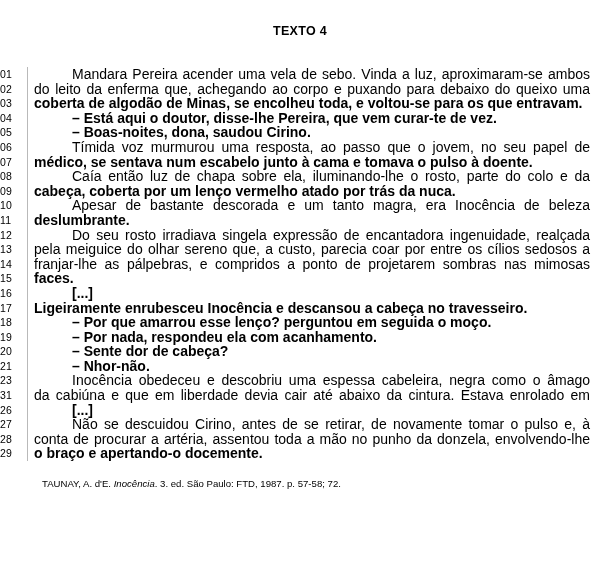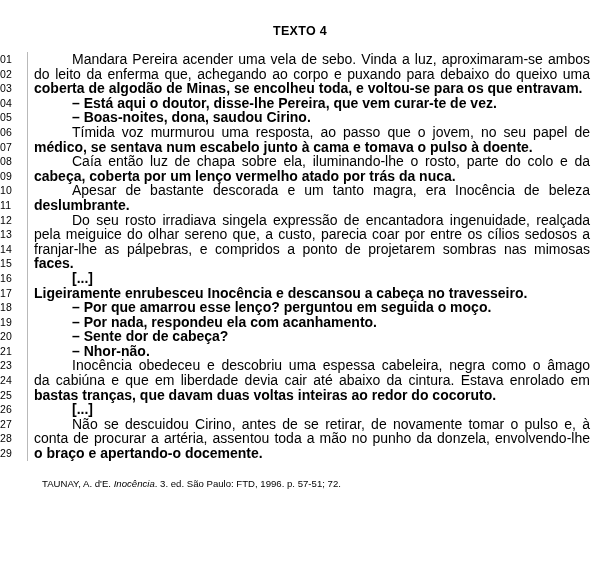--- a/index.html
+++ b/index.html
@@ -24,21 +24,21 @@
   .doc-title {
     text-align: center;
     font-size: 12.5px;
     font-weight: bold;
     letter-spacing: 0.3px;
     margin: 24px 0 0 0;
     padding: 0;
   }
   .text-block {
     position: relative;
-    margin-top: 14px;
+    margin-top: 29px;
     padding-left: 34px;
     padding-right: 10px;
   }
   
   .gutter-rule {
     position: absolute;
     left: 27px;
     top: 0;
     bottom: 0;
     width: 1px;
@@ -181,26 +181,22 @@
         </div>
         <div class="line-row">
           <span class="line-no">21</span>
           <span class="line-text flush"><span class="indent"></span>– Nhor-não.</span>
         </div>
         <div class="line-row">
           <span class="line-no">23</span>
           <span class="line-text"><span class="indent"></span>Inocência obedeceu e descobriu uma espessa cabeleira, negra como o âmago</span>
         </div>
         <div class="line-row">
-          <span class="line-no">24</span>
+          <span class="line-no">31</span>
           <span class="line-text">da cabiúna e que em liberdade devia cair até abaixo da cintura. Estava enrolado em</span>
-        </div>
-        <div class="line-row">
-          <span class="line-no">25</span>
-          <span class="line-text flush">bastas tranças, que davam duas voltas inteiras ao redor do cocoruto.</span>
         </div>
         <div class="line-row">
           <span class="line-no">26</span>
           <span class="line-text flush"><span class="indent"></span>[...]</span>
         </div>
         <div class="line-row">
           <span class="line-no">27</span>
           <span class="line-text"><span class="indent"></span>Não se descuidou Cirino, antes de se retirar, de novamente tomar o pulso e, à</span>
         </div>
         <div class="line-row">
@@ -208,16 +204,16 @@
           <span class="line-text">conta de procurar a artéria, assentou toda a mão no punho da donzela, envolvendo-lhe</span>
         </div>
         <div class="line-row">
           <span class="line-no">29</span>
           <span class="line-text flush">o braço e apertando-o docemente.</span>
         </div>
       </div>
   </div>
 
   <div class="source">
-    <span>TAUNAY, A. d'E. </span><i>Inocência</i><span>. 3. ed. São Paulo: FTD, 1996. p. 57-51; 72.</span>
+    <span>TAUNAY, A. d'E. </span><i>Inocência</i><span>. 3. ed. São Paulo: FTD, 1987. p. 57-58; 72.</span>
   </div>
 
 </div>
 
 </body></html>

